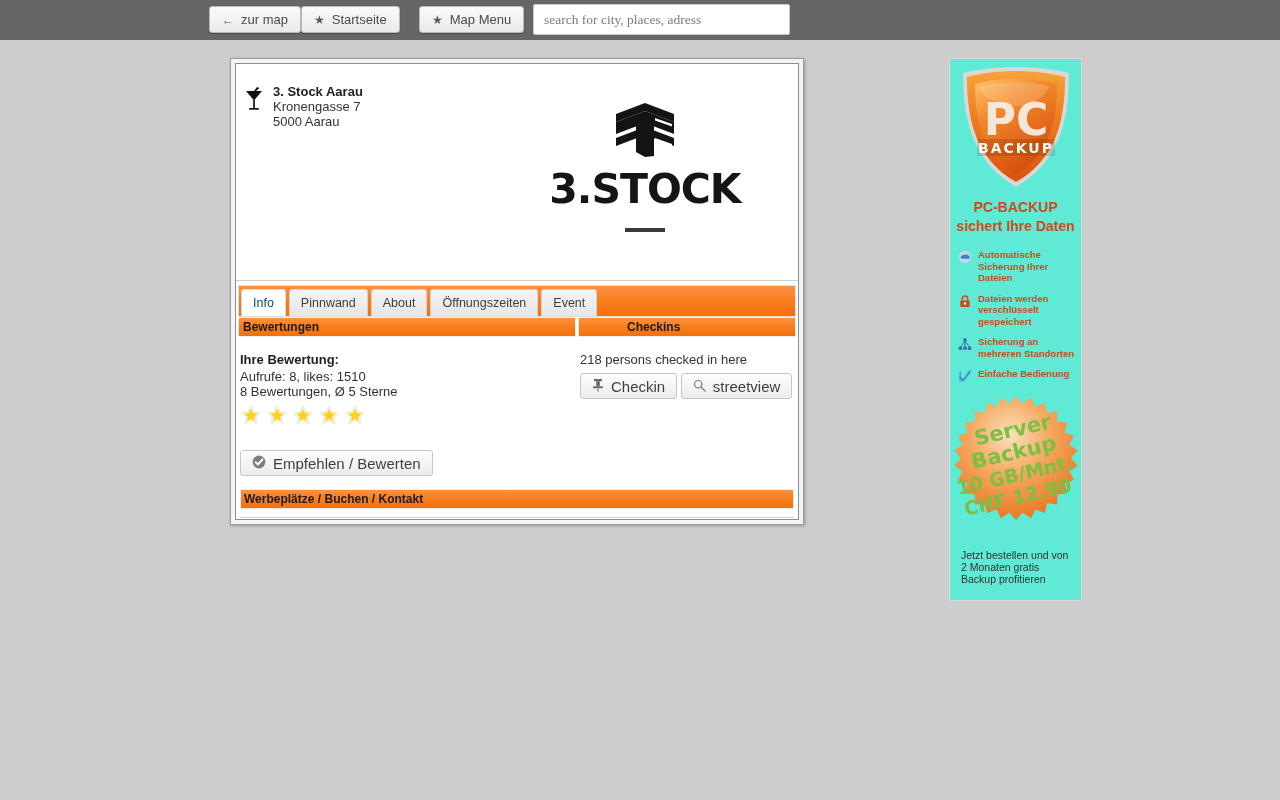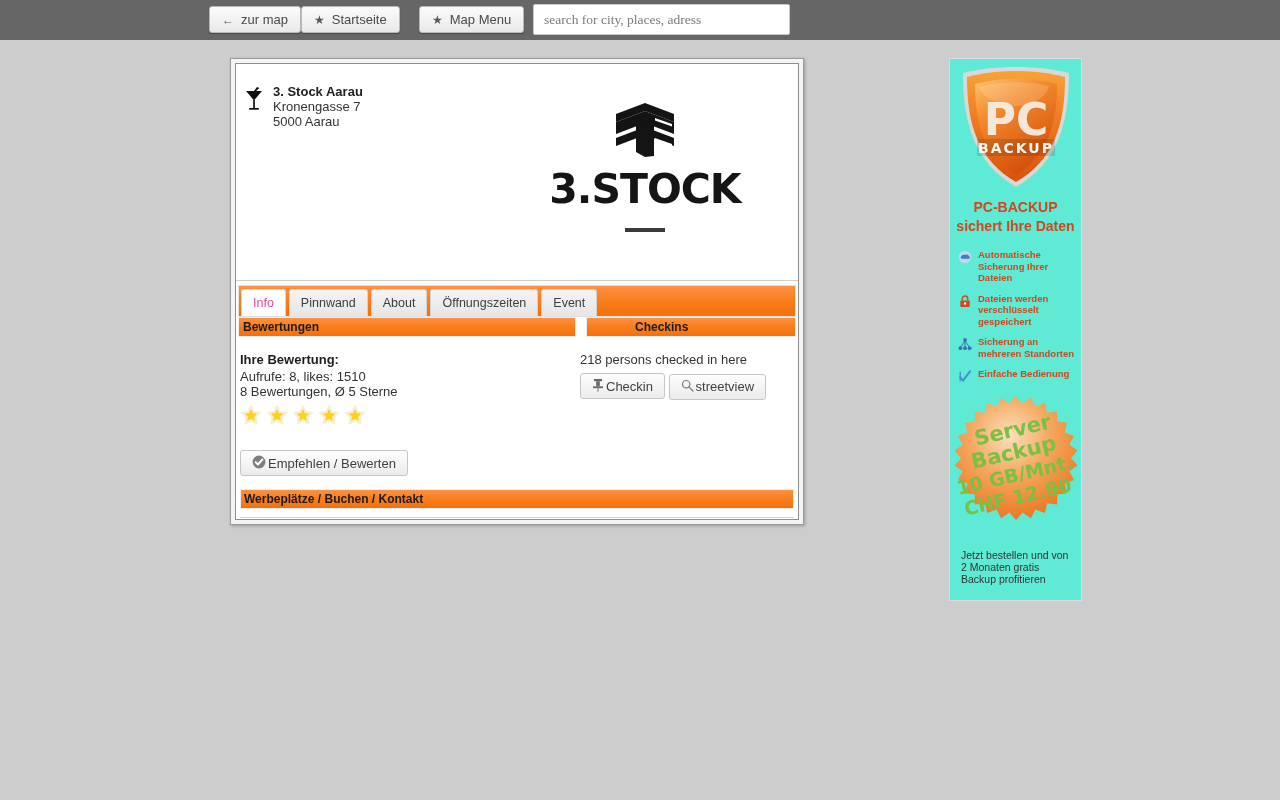--- a/index.html
+++ b/index.html
@@ -90,24 +90,24 @@
   }
   .tab{
     height:27px;margin-right:3px;padding:0 11px;
     display:flex;align-items:center;
     background:linear-gradient(to bottom,#f4f4f4,#e6e6e6);
     border:1px solid #d2d2d2;border-bottom:none;
     border-radius:3px 3px 0 0;
     font-size:12.5px;color:#3d3d3d;white-space:nowrap;
     cursor:pointer;box-sizing:border-box;
   }
-  .tab.active{background:#ffffff;border-color:#d8d8d8;color:#ec4899;}
-
-  
-  .secbars{position:absolute;left:2px;right:2px;top:253px;height:20px;display:flex;gap:10px;}
+  .tab.active{background:#ffffff;border-color:#d8d8d8;color:#0c4a6e;}
+
+  
+  .secbars{position:absolute;left:2px;right:2px;top:253px;height:20px;display:flex;gap:2px;}
   .secbar{
     height:20px;
     background:linear-gradient(to bottom,#fb9243 0%,#f97f1f 45%,#f4700a 100%);
     border:1px solid #ededed;
     box-sizing:border-box;
     display:flex;align-items:center;
     padding-left:4px;
     font-weight:bold;font-size:12px;color:#1c1c1c;
   }
   .secbar.left{width:338px;}
@@ -116,25 +116,25 @@
   
   .cols{position:absolute;left:2px;right:2px;top:281px;display:flex;}
   .col-left{width:340px;padding:7px 0 0 2px;box-sizing:border-box;}
   .col-right{flex:1;padding:7px 0 0 2px;box-sizing:border-box;}
 
   .rate-title{font-weight:bold;font-size:13px;color:#1e1e1e;margin-bottom:2px;}
   .rate-line{font-size:13px;color:#333;line-height:15px;}
   .stars{margin-top:6px;display:flex;gap:4px;}
 
   .btn-gray{
-    display:inline-flex;align-items:center;gap:2px;
+    display:inline-flex;align-items:center;gap:7px;
     height:26px;padding:0 11px;
     background:linear-gradient(to bottom,#fdfdfd 0%,#f4f4f4 55%,#ebebeb 100%);
     border:1px solid #c6c6c6;border-radius:3px;
-    font-size:13px;color:#3f3f3f;
+    font-size:15px;color:#3f3f3f;
     box-sizing:border-box;cursor:pointer;white-space:nowrap;
   }
   #btn-empfehlen{margin-top:21px;}
   .checkin-line{font-size:13px;color:#333;margin-bottom:6px;}
   #btn-checkin{margin-bottom:20px;}
 
   
   .footbar{
     position:absolute;left:4px;right:4px;top:425px;height:20px;
     background:linear-gradient(to bottom,#fb9243 0%,#f97f1f 45%,#f4700a 100%);

